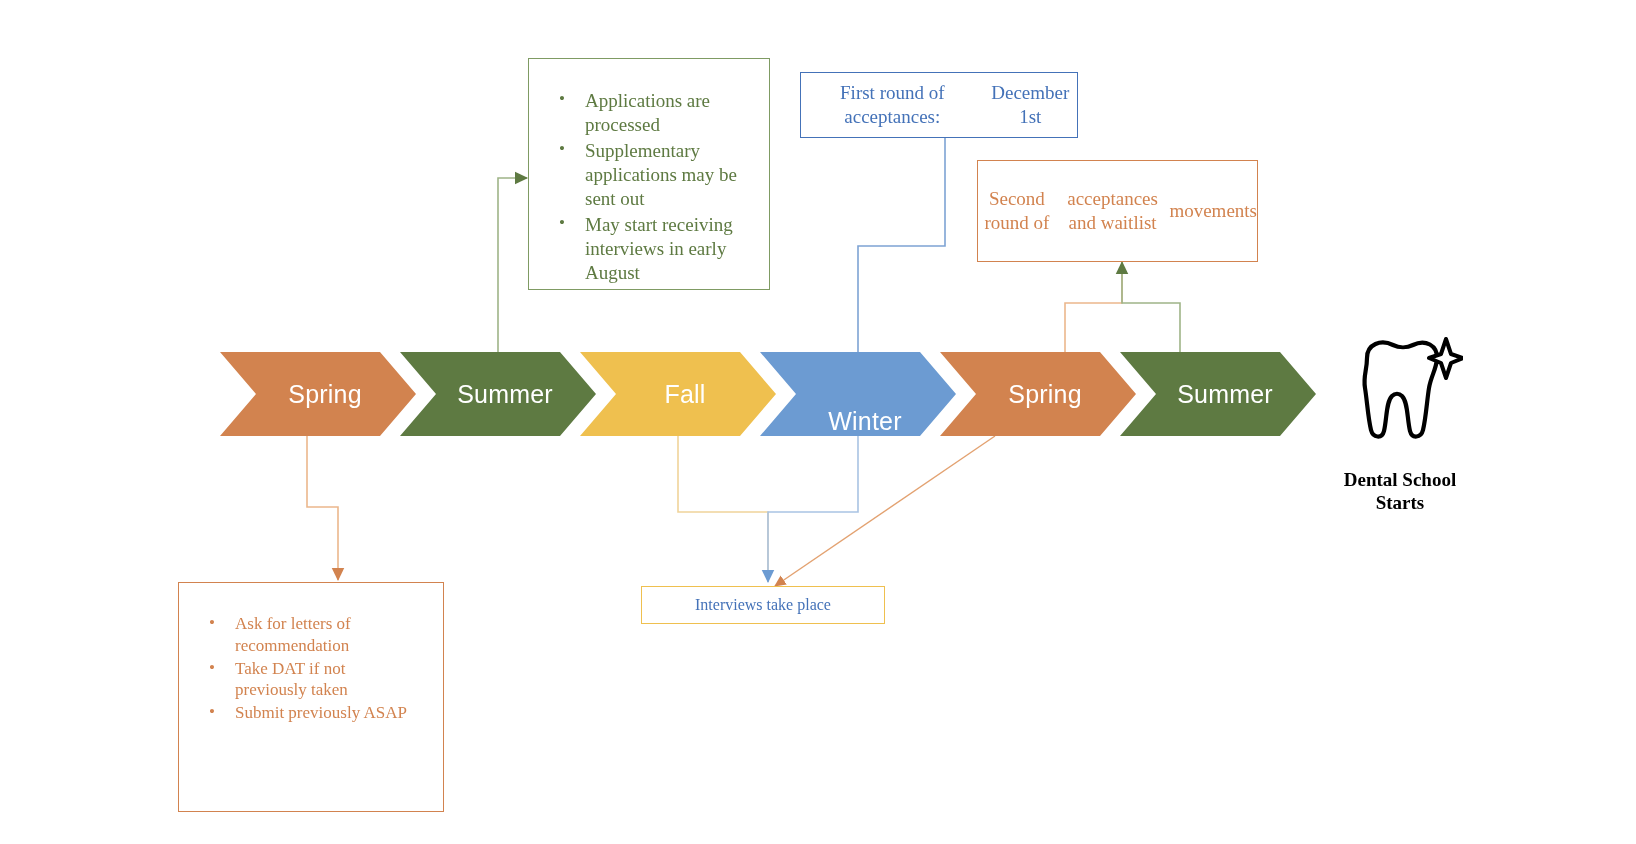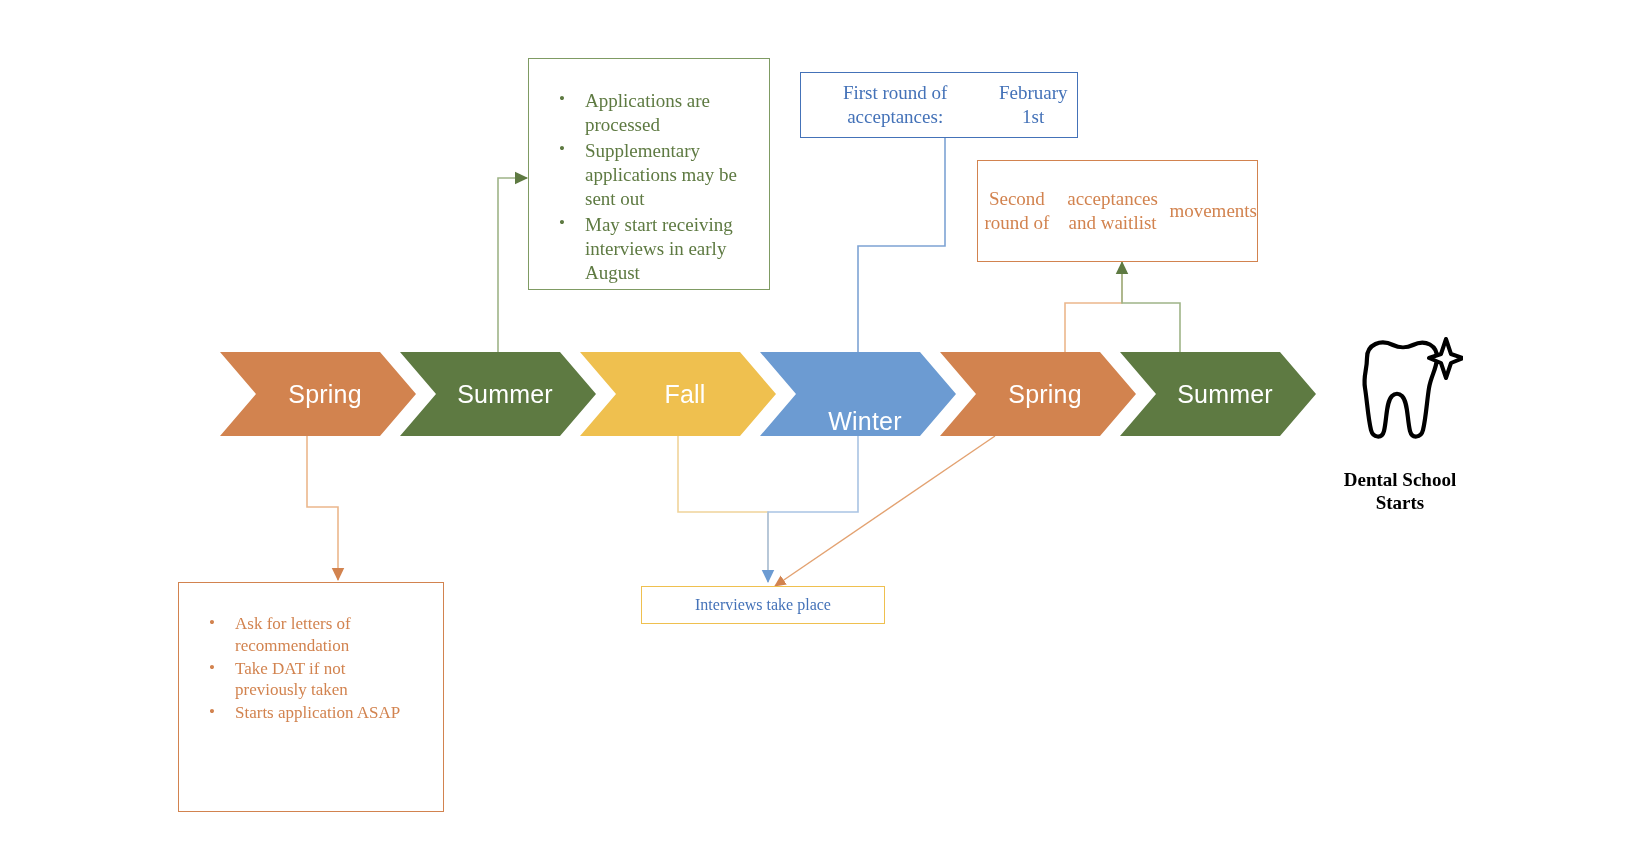--- a/index.html
+++ b/index.html
@@ -161,36 +161,36 @@
     <ul class="blist">
       <li>Applications are processed</li>
       <li>Supplementary applications may be sent out</li>
       <li>May start receiving interviews in early August</li>
     </ul>
   </div>
 
   <div class="box centered" style="left:800px; top:59px; width:278px; height:66px;
               border-color:#4472B8; color:#4472B8; font-size:19px; flex-direction:row;margin-top:13px;">
     <span>First round of acceptances:</span>
-    <span>February 1st</span>
+    <span>December 1st</span>
   </div>
 
   <div class="box centered" style="left:977px; top:160px; width:281px; height:102px;
               border-color:#D2834F; color:#D2834F; font-size:19px; flex-direction:row;">
     <span>Second round of</span>
     <span>acceptances and waitlist</span>
     <span>movements</span>
   </div>
 
   <div class="box" style="left:178px; top:582px; width:266px; height:230px;
               border-color:#D2834F; color:#D2834F; font-size:17px; padding:14px 8px 0 0;">
     <ul class="blist">
       <li>Ask for letters of recommendation</li>
       <li>Take DAT if not previously taken</li>
-      <li>Starts application ASAP</li>
+      <li>Submit previously ASAP</li>
     </ul>
   </div>
 
   <div class="box centered" style="left:641px; top:586px; width:244px; height:38px;
               border-color:#EFC04F; color:#4472B8; font-size:16px;">
     <span>Interviews take place</span>
   </div>
 
   <div id="tooth-group">
     <svg width="126" height="110" viewBox="0 0 126 110">

